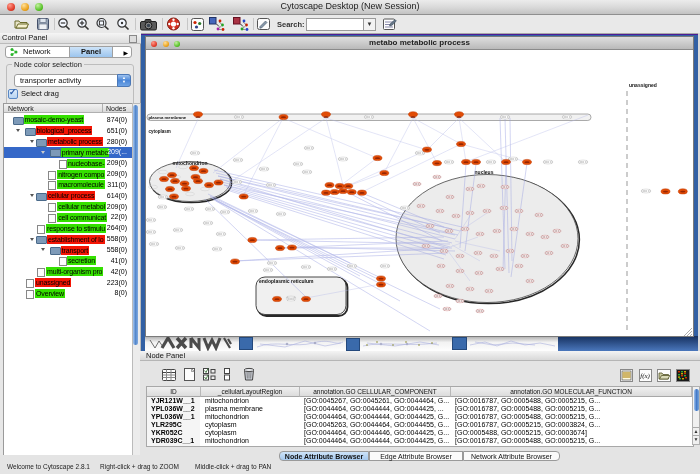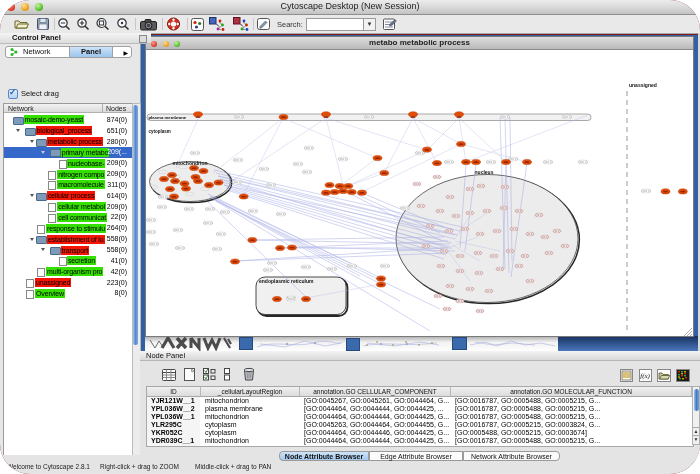--- a/index.html
+++ b/index.html
@@ -1,41 +1,41 @@
 <!DOCTYPE html>
 <html><head>
 <meta charset="utf-8">
 <style>
   html,body{margin:0;padding:0;}
   #app{position:relative;width:700px;height:474px;overflow:hidden;
-    font-family:"Liberation Sans",sans-serif;background:#7f1d1d;border-radius:30px;}
+    font-family:"Liberation Sans",sans-serif;background:#4c1d95;}
   .abs{position:absolute;}
   
   #titlebar{left:0;top:0;width:700px;height:14px;
     background:linear-gradient(#ececec,#d8d8d8 55%,#c2c2c2);
     border-bottom:1px solid #8f8f8f;}
   .light{position:absolute;top:3px;width:8px;height:8px;border-radius:50%;}
   #titletext{position:absolute;left:0;right:0;top:1px;text-align:center;
     font-size:9px;color:#222;}
   
   #toolbar{left:0;top:15px;width:700px;height:18px;background:#e9e9e9;
     border-bottom:1px solid #a8a8a8;}
   .tsep{position:absolute;top:3px;height:12px;width:1px;background:#c6c6c6;}
-  #searchlbl{position:absolute;left:277px;top:5px;font-size:7.5px;color:#333;}
+  #searchlbl{position:absolute;left:277px;top:5px;font-size:7.5px;color:#333;font-weight:bold;}
   #searchbox{position:absolute;left:306px;top:3px;width:68px;height:11px;
     background:#fff;border:1px solid #9a9a9a;}
   #searchbtn{position:absolute;right:0;top:0;width:11px;height:11px;
     border-left:1px solid #9a9a9a;background:#f2f2f2;font-size:6px;color:#333;
     text-align:center;line-height:11px;}
   
   #cpanel{left:0;top:33px;width:140px;height:422px;background:#e7e7e7;
     border-right:1px solid #9a9a9a;}
   #cphead{position:absolute;left:0;top:0;width:139px;height:10px;
     background:linear-gradient(#f5f5f5,#dcdcdc);border-bottom:1px solid #bbb;
-    font-size:7.5px;color:#111;padding-left:12px;line-height:10px;font-weight:bold;}
+    font-size:7.5px;color:#111;padding-left:2px;line-height:10px;}
   #tabbar{position:absolute;left:5px;top:13px;width:125px;height:10px;
     background:#fff;border:1px solid #a0a0a0;border-radius:3px;}
   #tabmosaic{position:absolute;left:63px;top:0;width:42px;height:10px;
     background:linear-gradient(#cde3f8,#9cc5ee);border-left:1px solid #a0a0a0;
     border-right:1px solid #a0a0a0;
     font-size:7.5px;font-weight:bold;color:#111;text-align:center;line-height:10px;}
   #tabnet{position:absolute;left:17px;top:0;width:46px;height:10px;
     font-size:7.5px;color:#111;text-align:left;line-height:10px;}
   #tabarrow{position:absolute;right:3px;top:2px;font-size:6px;color:#000;}
   #groupbox{position:absolute;left:6px;top:31px;width:126px;height:52px;
@@ -655,20 +655,27 @@
       <svg width="10" height="10" style="position:absolute;left:3px;top:0">
         <circle cx="3" cy="2.5" r="1.5" fill="#2ab52a"></circle>
         <circle cx="7" cy="5" r="1.5" fill="#2ab52a"></circle>
         <circle cx="3" cy="7.5" r="1.5" fill="#2ab52a"></circle>
         <path d="M3 2.5 L7 5 L3 7.5" stroke="#2ab52a" stroke-width="0.7" fill="none"></path>
       </svg>
       <div id="tabnet">Network</div>
       <div id="tabmosaic">Panel</div>
       <div id="tabarrow">▶</div>
     </div>
+    <div id="groupbox">
+      <div id="grouplbl">Node color selection</div>
+      <div id="combo">transporter activity<div id="combobtn">
+            <span style="position:absolute;left:0;right:0;top:0.5px;">▲</span>
+            <span style="position:absolute;left:0;right:0;top:5px;">▼</span>
+          </div></div>
+    </div>
     <div id="checkbox">
         <div id="checkmark">✓</div>
       </div>
     <div id="checklbl">Select drag</div>
     <div id="treebox">
       <div id="treehead">
         <span style="position:absolute;left:4px;top:0.5px;">Network</span>
         <span style="position:absolute;left:102px;top:0.5px;">Nodes</span>
         <div style="position:absolute;left:98px;top:0;width:1px;height:8px;background:#b0b0b0"></div>
       </div>

